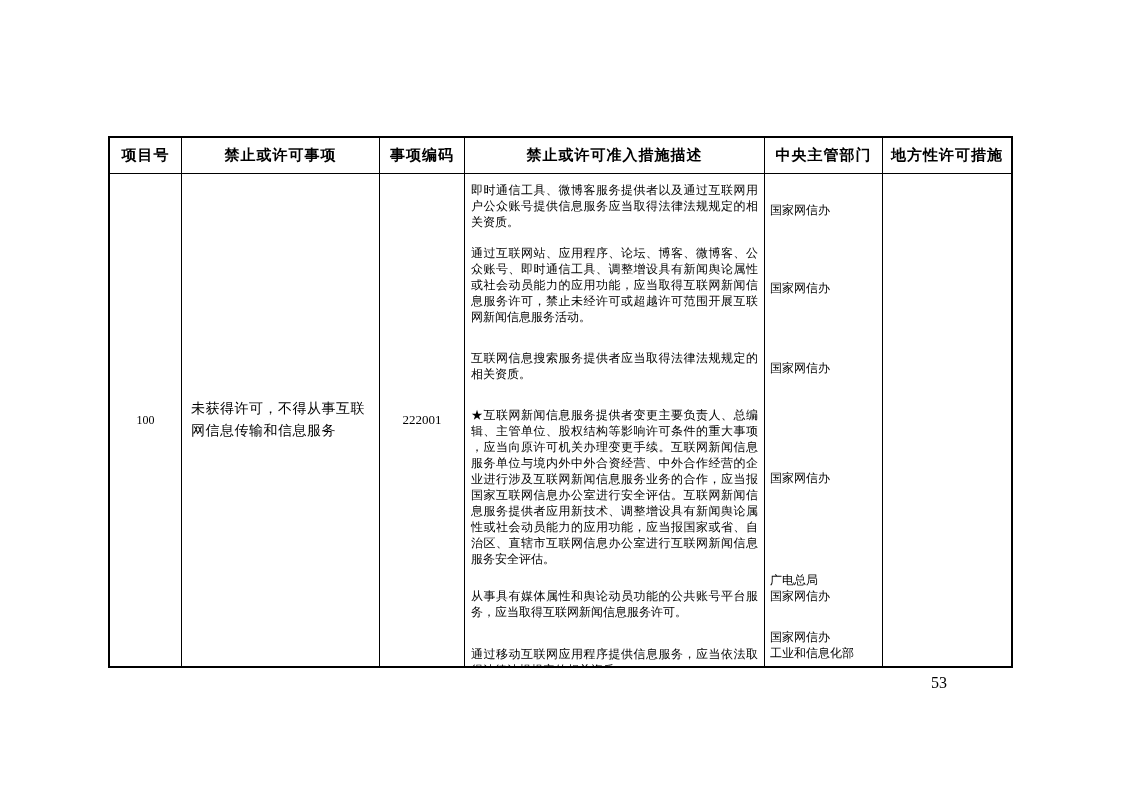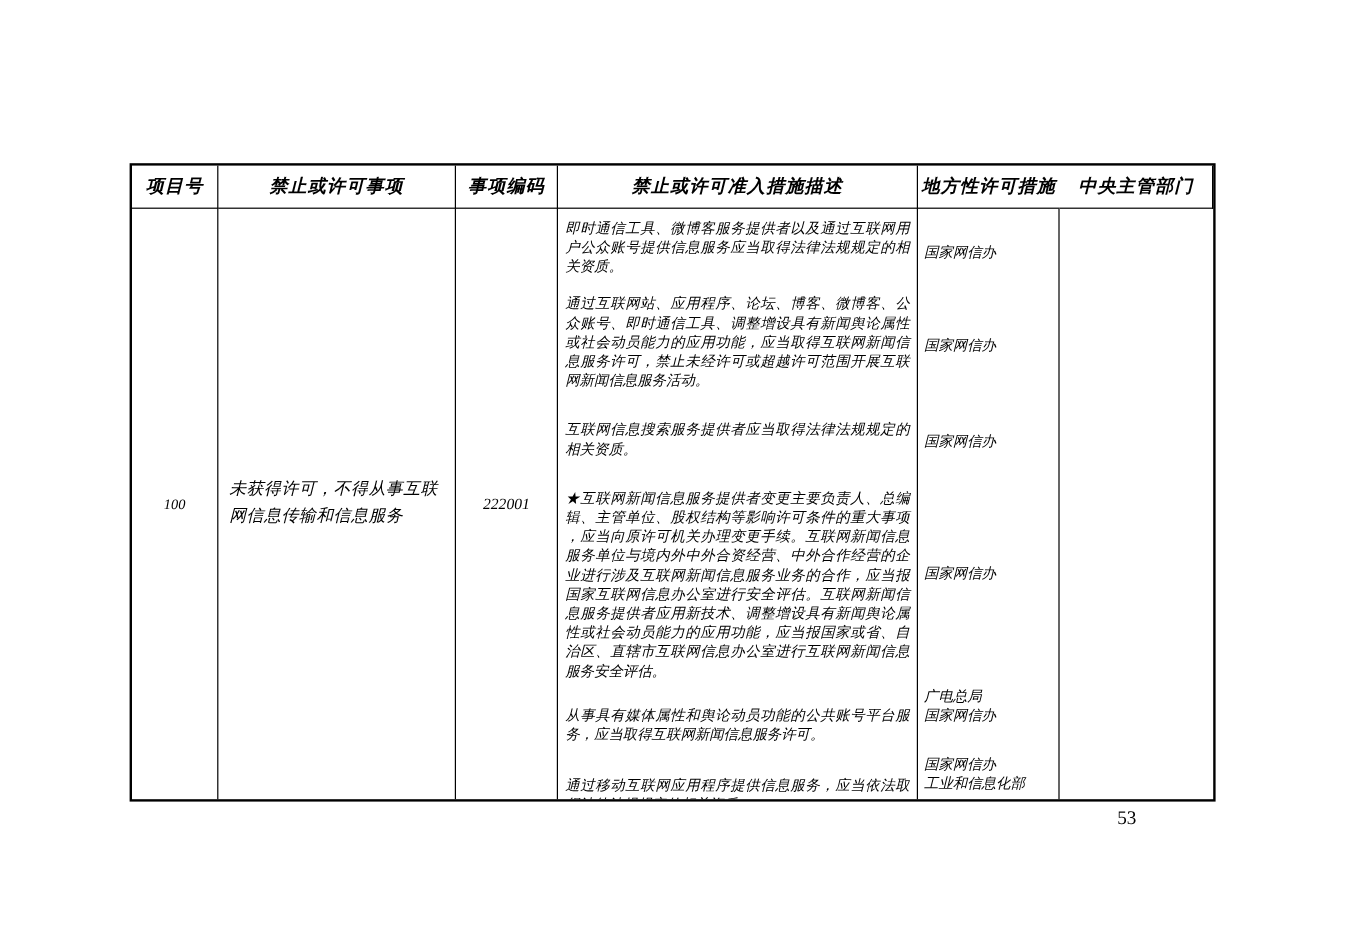--- a/index.html
+++ b/index.html
@@ -14,21 +14,21 @@
   .page { position: relative; width: 1122px; height: 793px; background: #fff; }
 
   .doc-table {
     position: absolute; left: 108px; top: 136px;
     width: 905px; height: 532px;
     border: 2px solid #000;
     display: grid;
     grid-template-columns: 72px 198px 85px 300px 118px 1fr;
     grid-template-rows: 36px 1fr;
   }
-  .cell { border-right: 1px solid #000; overflow: hidden; font-style: italic; }
+  .cell { border-right: 1px solid #000; overflow: hidden; }
   .cell.last { border-right: none; }
   .th {
     border-bottom: 1.5px solid #000;
     display: flex; align-items: center; justify-content: center;
     font-weight: bold; font-size: 15px; letter-spacing: 1px;
     white-space: nowrap;
   }
   .td-center {
     display: flex; align-items: center; justify-content: center;
     font-size: 12px;
@@ -85,25 +85,25 @@
     </div>
     <div class="cell th">
       <span>禁止或许可事项</span>
     </div>
     <div class="cell th">
       <span>事项编码</span>
     </div>
     <div class="cell th">
       <span>禁止或许可准入措施描述</span>
     </div>
+    <div class="cell th">
+      <span>中央主管部门</span>
+    </div>
     <div class="cell th last">
       <span>地方性许可措施</span>
-    </div>
-    <div class="cell th">
-      <span>中央主管部门</span>
     </div>
 
     <div class="cell td-center">
       <span>100</span>
     </div>
 
     <div class="cell td-item">
       <span>未获得许可，不得从事互联网信息传输和信息服务</span>
     </div>
 

